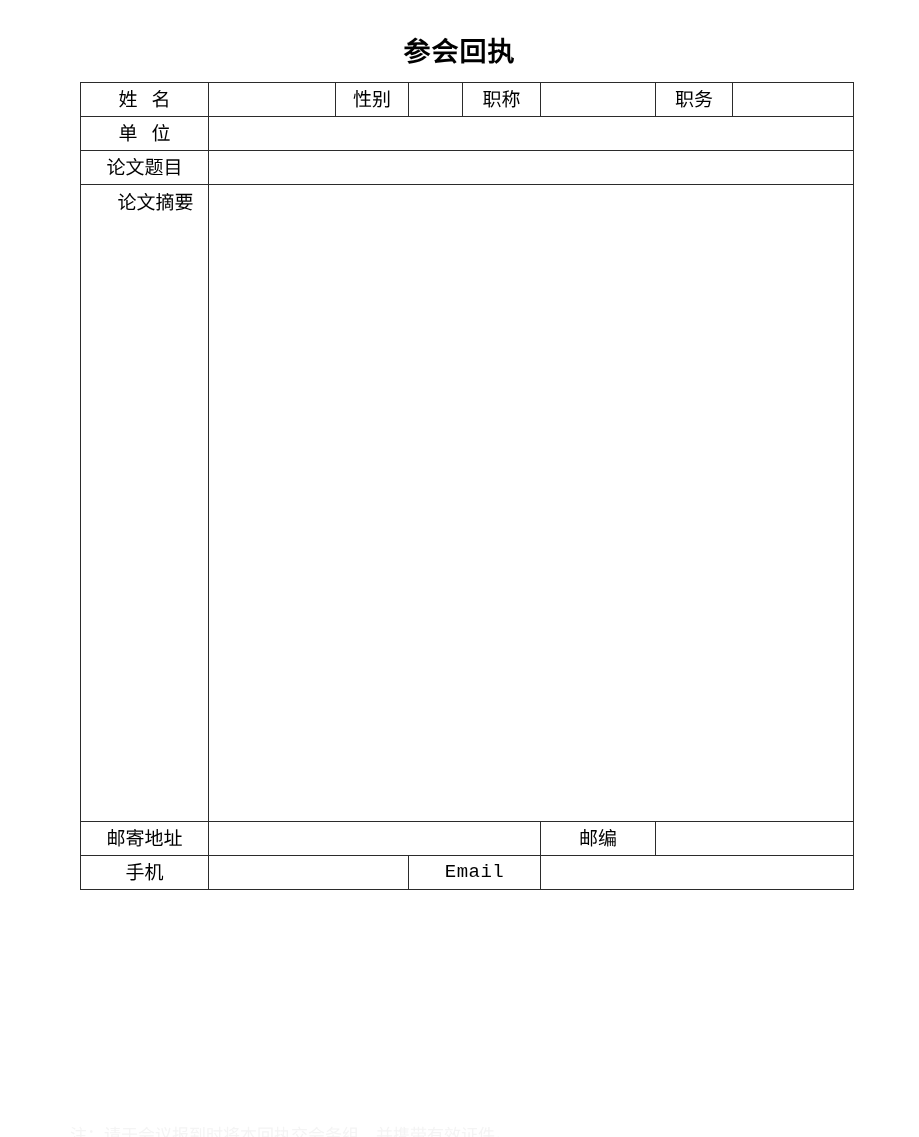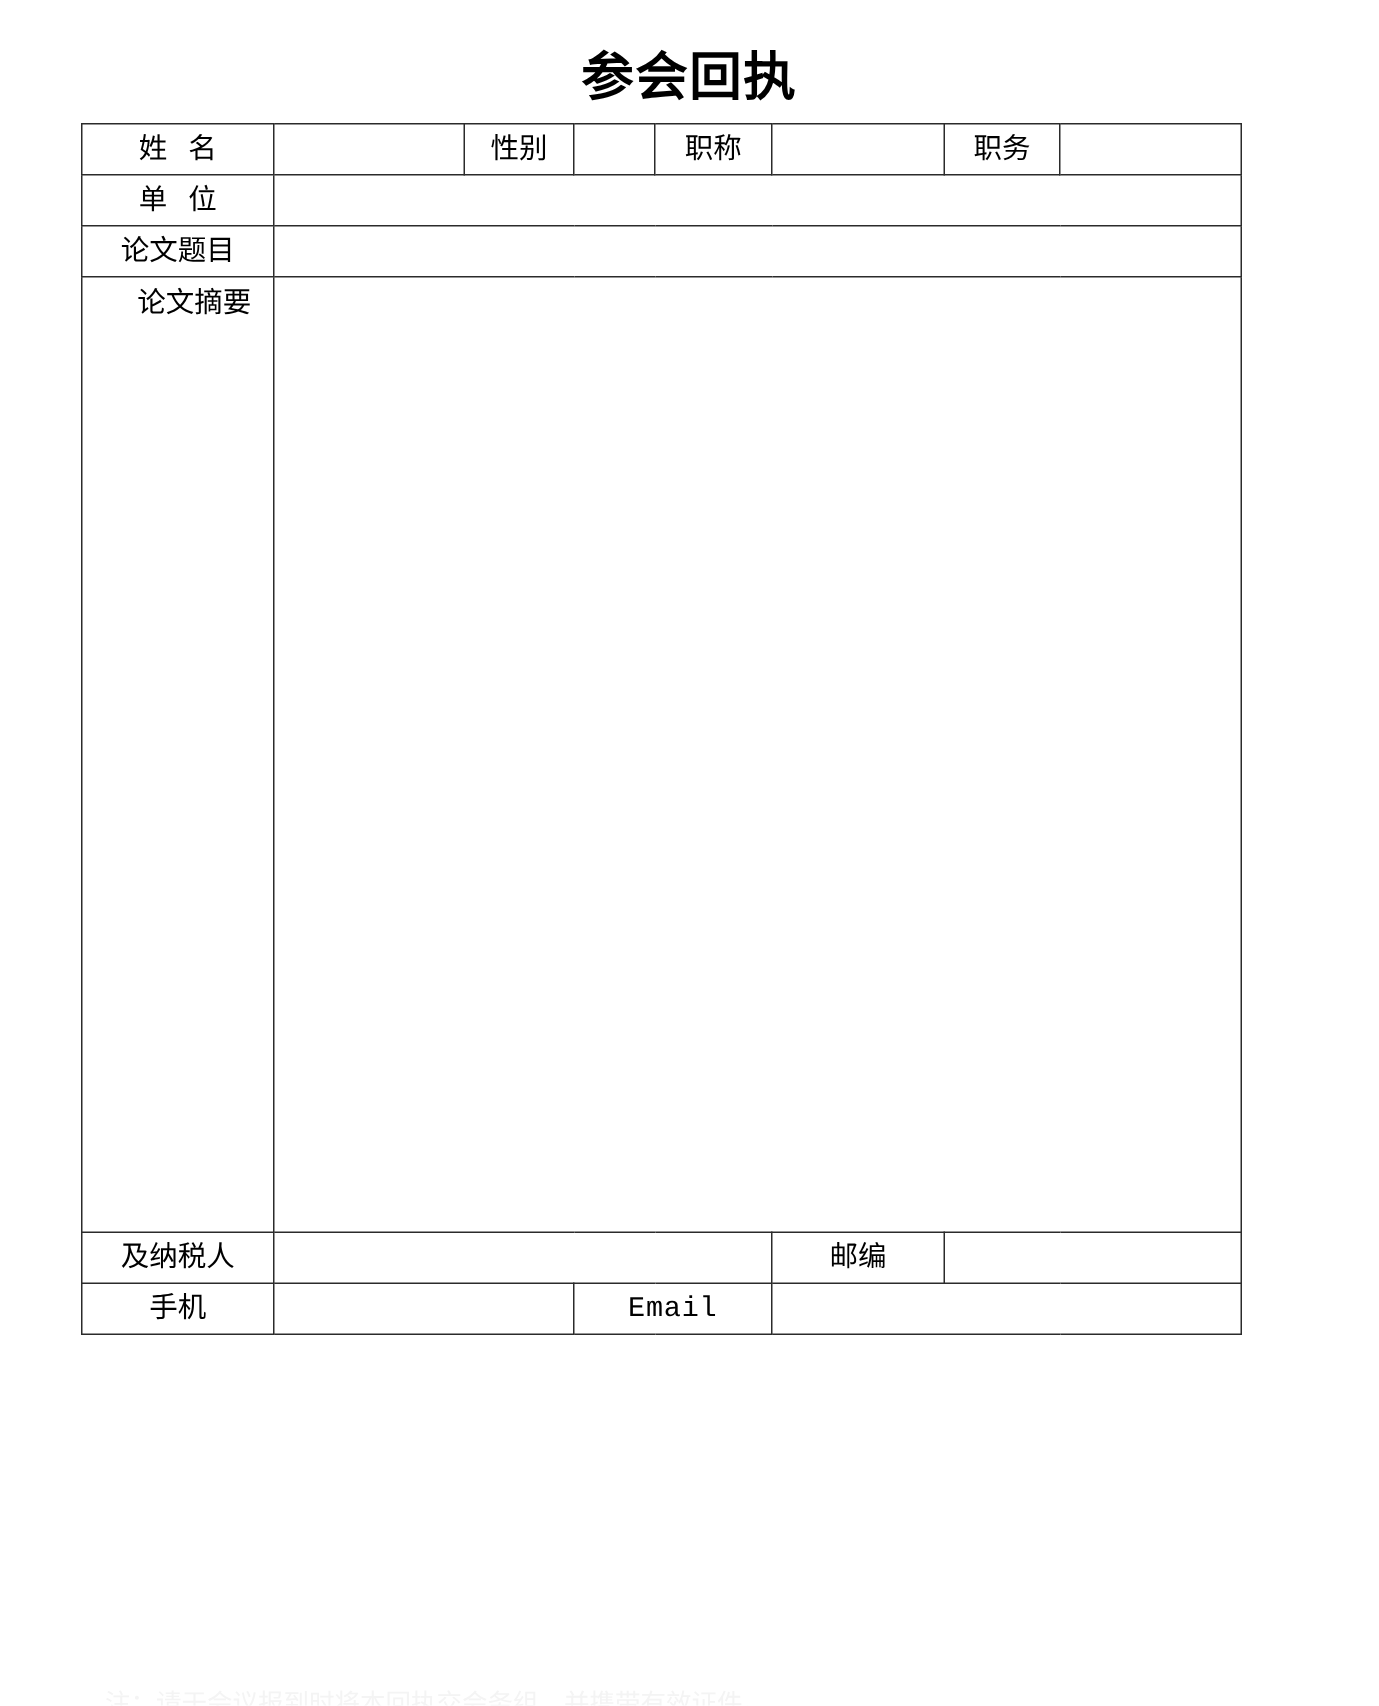--- a/index.html
+++ b/index.html
@@ -24,31 +24,31 @@
   }
 
   
   .doc-title {
     position: absolute;
     left: 0;
     top: 35px;
     width: 919px;
     text-align: center;
     font-family: "Liberation Sans", "DejaVu Sans", sans-serif;
-    font-size: 35px;
+    font-size: 27px;
     font-weight: bold;
     letter-spacing: 1px;
     line-height: 34px;
     color: #000000;
   }
 
   
   .form-table {
     position: absolute;
-    left: 54px;
+    left: 80px;
     top: 82px;
     width: 773px;
     border-collapse: collapse;
     table-layout: fixed;
     border-radius: 20px;
   }
   .form-table td {
     border: 1px solid #2b2b2b;
     padding: 0;
     vertical-align: middle;
@@ -151,21 +151,21 @@
 
 
     <tr class="r-abs">
       <td class="lbl toptop">论文摘要</td>
       <td class="val top-align" colspan="7"></td>
     </tr>
 
 
 
     <tr class="r-std">
-      <td class="lbl">及纳税人</td>
+      <td class="lbl">邮寄地址</td>
       <td class="val" colspan="4"></td>
       <td class="lbl">邮编</td>
       <td class="val" colspan="2"></td>
     </tr>
 
     <tr class="r-std">
       <td class="lbl">手机</td>
       <td class="val" colspan="2"></td>
       <td class="lbl mono" colspan="2">Email</td>
       <td class="val" colspan="3"></td>

